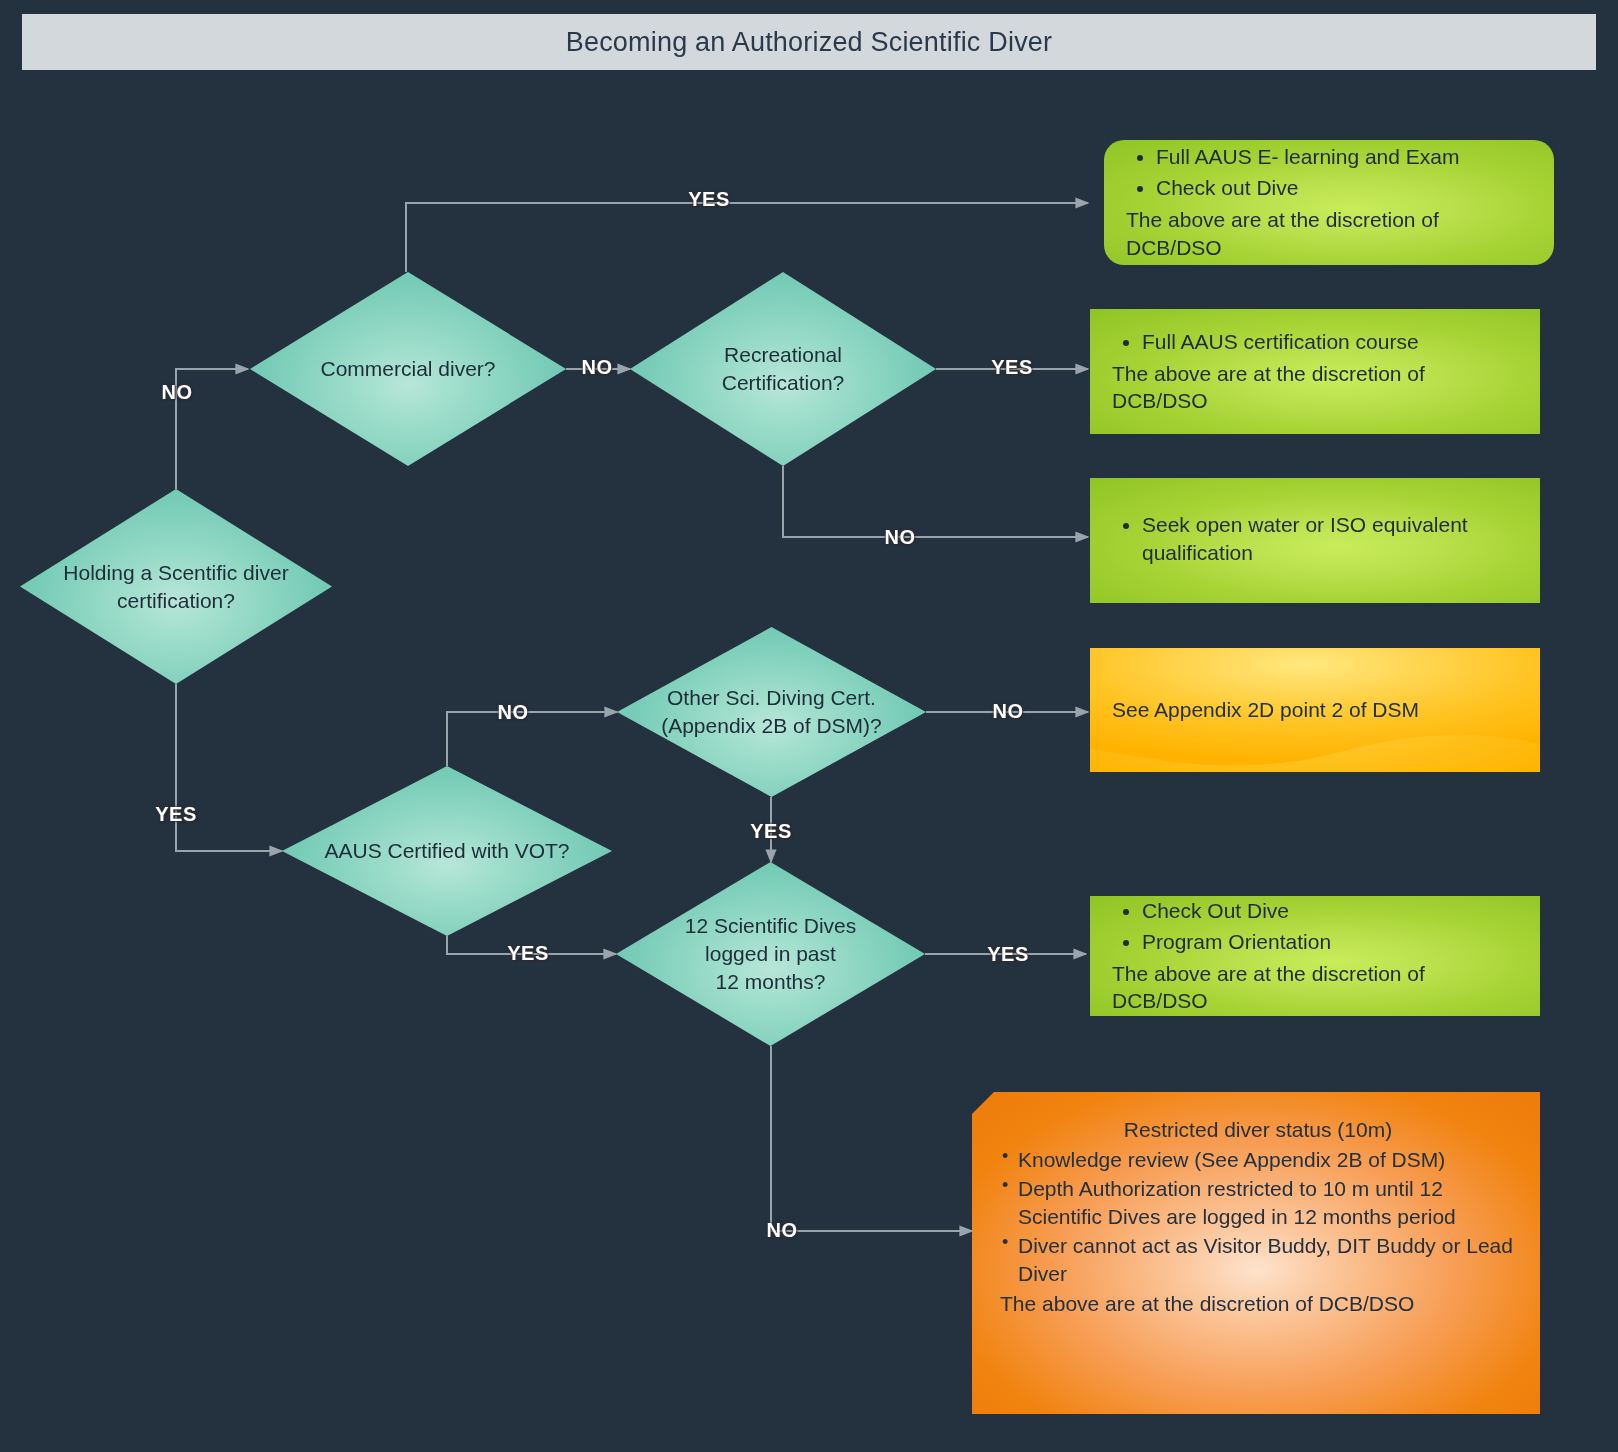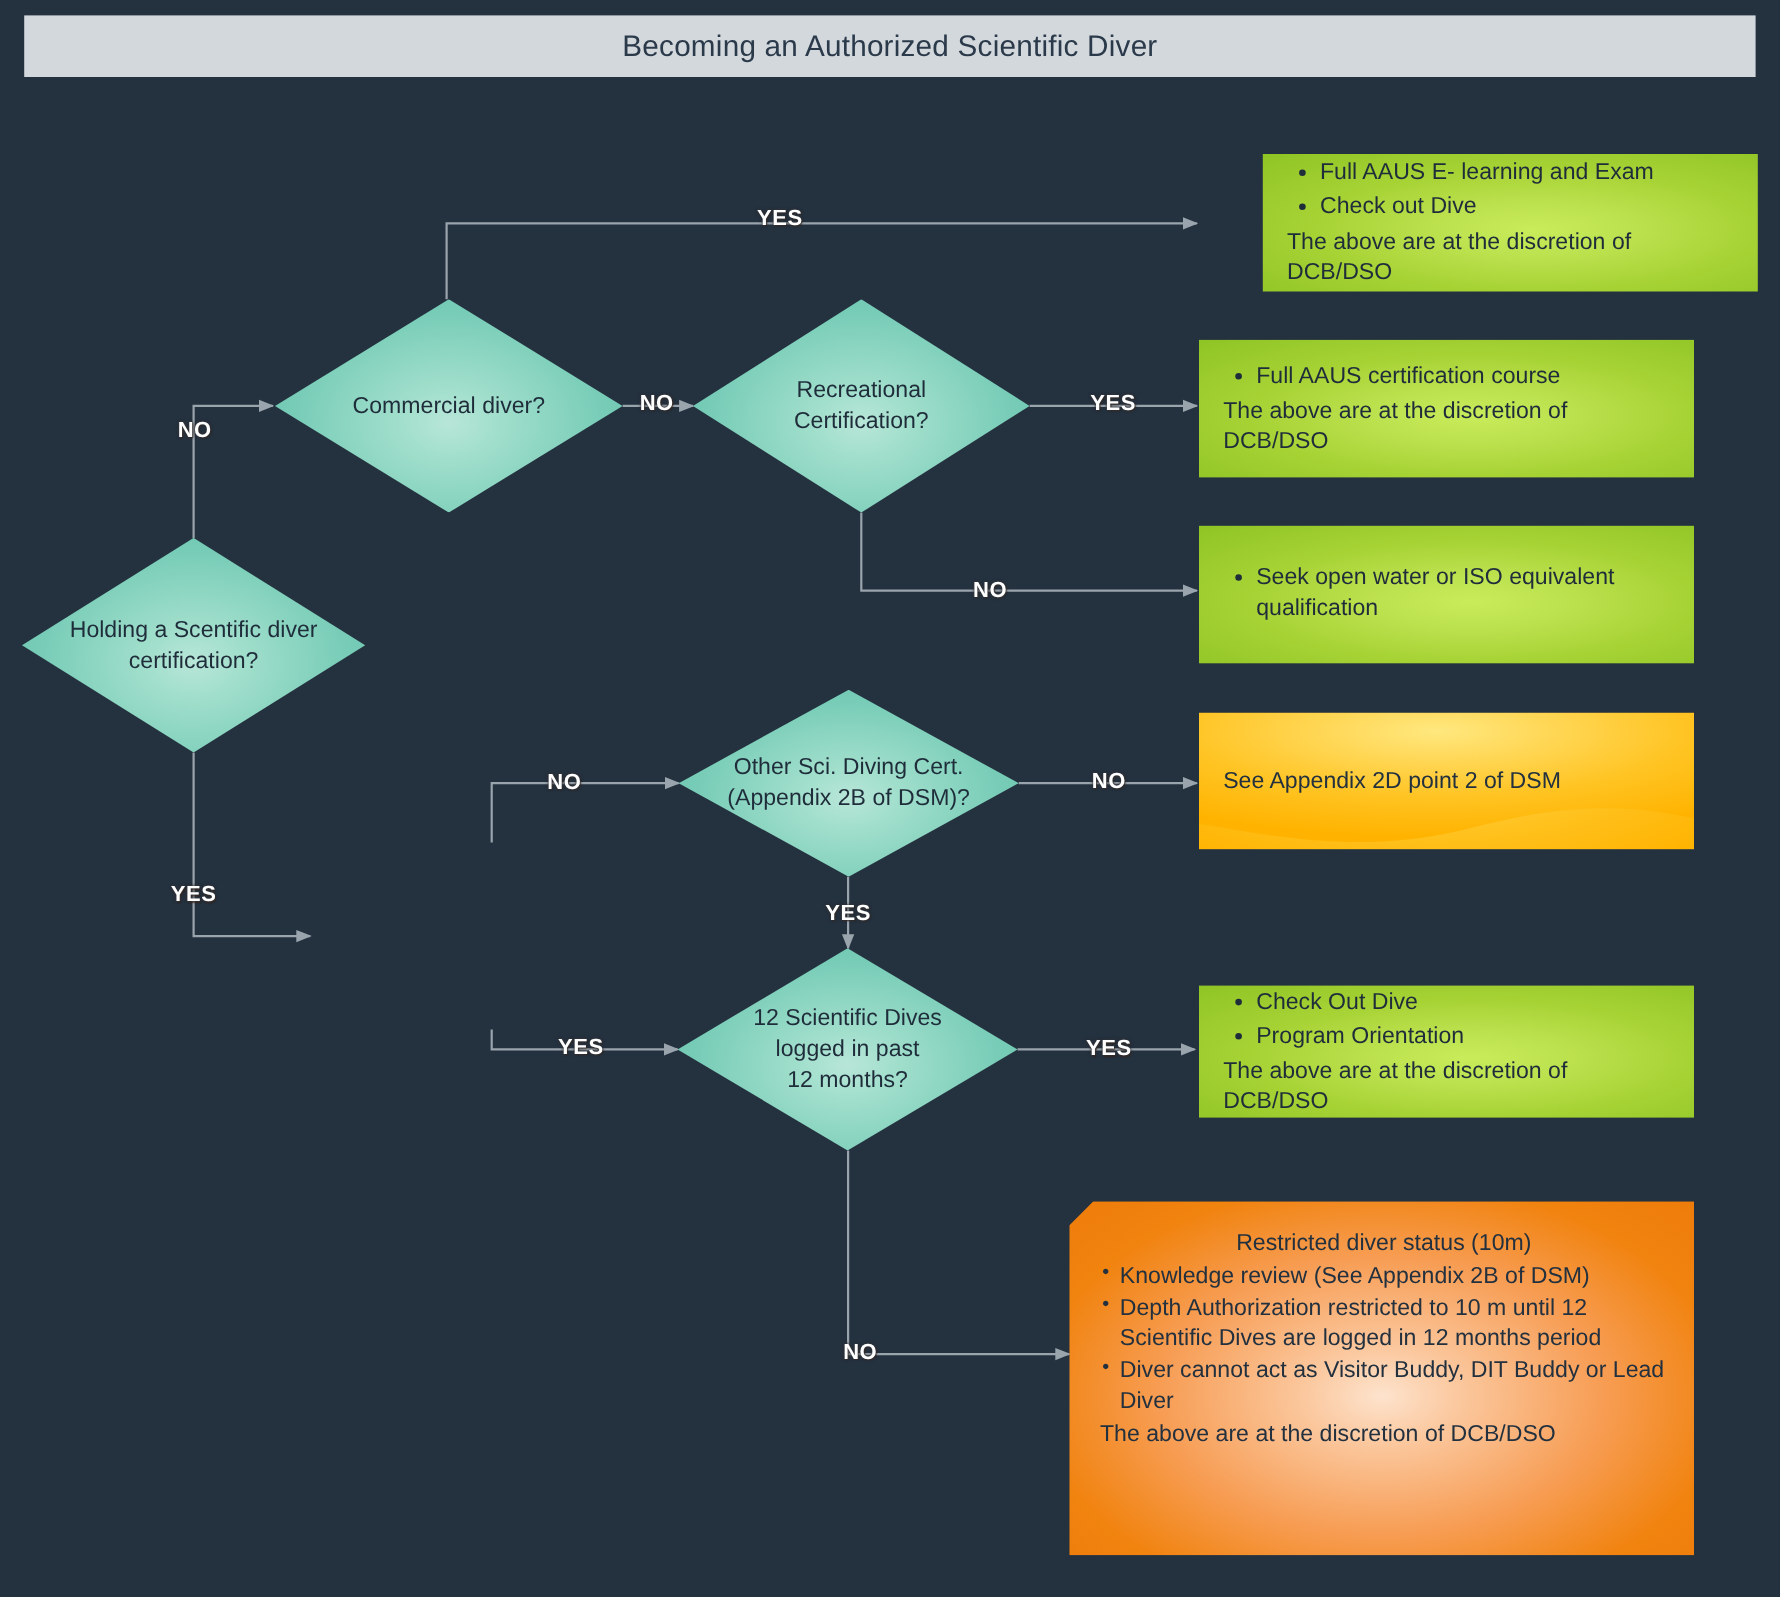--- a/index.html
+++ b/index.html
@@ -210,30 +210,35 @@
     </div>
   </div>
 
   <div class="diamond" style="left:617px; top:627px; width:309px; height:170px;">
     <div class="dtext">
       <div>Other Sci. Diving Cert.</div>
       <div>(Appendix 2B of DSM)?</div>
     </div>
   </div>
 
+  <div class="diamond" style="left:282px; top:766px; width:330px; height:170px;">
+    <div class="dtext">
+      <span>AAUS Certified with VOT?</span>
+    </div>
+  </div>
 
   <div class="diamond" style="left:616px; top:862px; width:309px; height:184px;">
     <div class="dtext">
       <div>12 Scientific Dives</div>
       <div>logged in past</div>
       <div>12 months?</div>
     </div>
   </div>
 
-  <div class="green-box" style="left:1148px; top:140px; width:450px; height:125px;">
+  <div class="green-box" style="left:1104px; top:140px; width:450px; height:125px;border-radius:20px;">
     <ul>
       <li>Full AAUS E- learning and Exam</li>
       <li>Check out Dive</li>
     </ul>
     <div class="note">The above are at the discretion of DCB/DSO</div>
   </div>
 
   <div class="green-box" style="left:1090px; top:309px; width:450px; height:125px;">
     <ul>
       <li>Full AAUS certification course</li>

